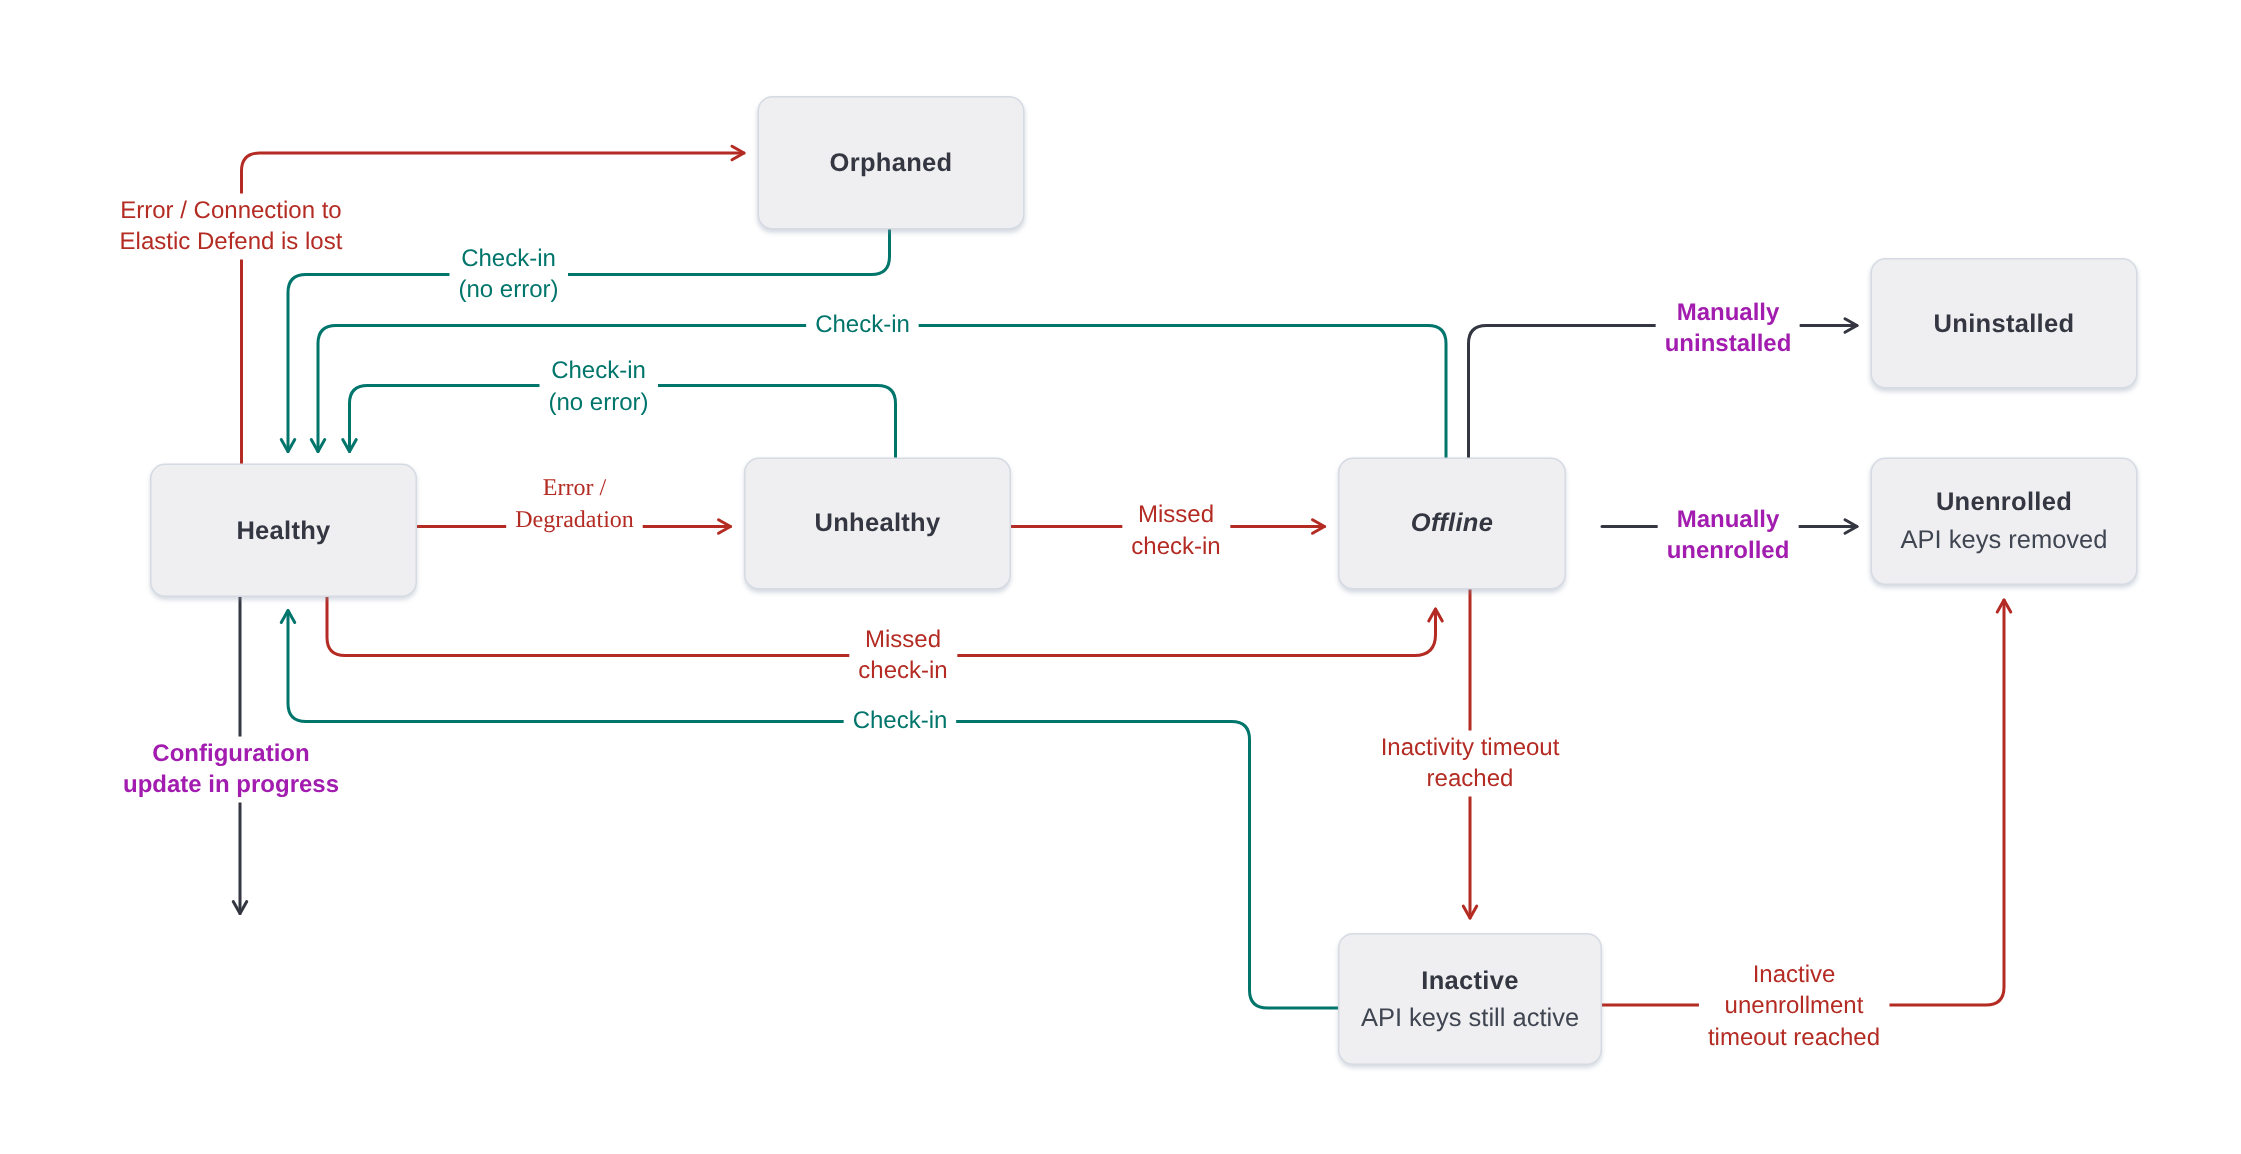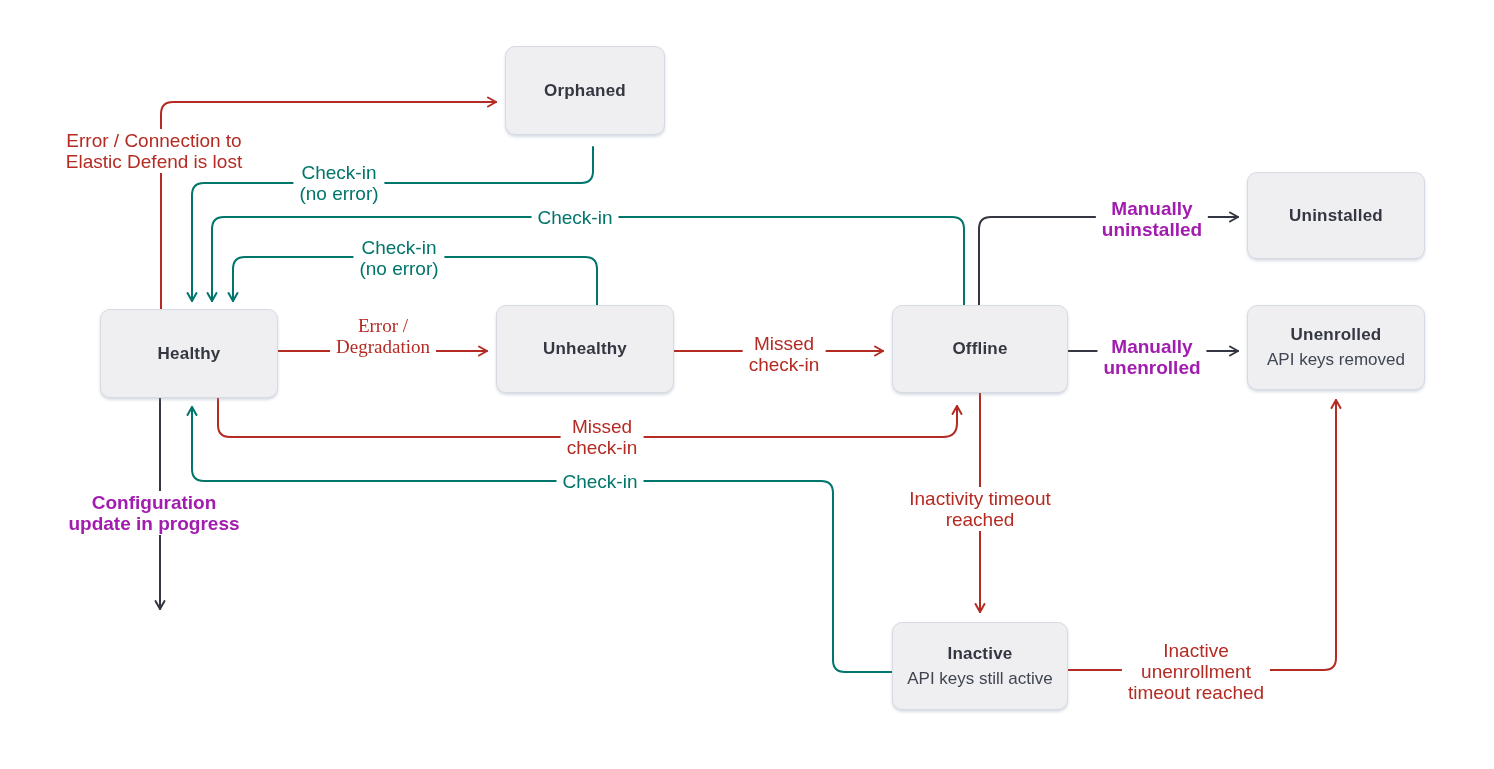--- a/index.html
+++ b/index.html
@@ -19,33 +19,33 @@
   
   .node{position:absolute;z-index:2;background:var(--c-node-fill);
         border:1.5px solid var(--c-node-border);border-radius:10px;
         box-shadow:0 2px 3px rgba(140,152,172,0.35);
         display:flex;flex-direction:column;align-items:center;justify-content:center;
         gap:5px;box-sizing:border-box;}
   .node-title{font-weight:700;font-size:17px;color:var(--c-node-text);letter-spacing:.2px;}
   .node-sub{font-weight:400;font-size:17px;color:#3f4551;}
   .node-sub:empty{display:none;}
 
-  #node-orphaned   {left:505px;top:46px; width:160px;height:89px;}
+  #node-orphaned   {left:505px;top:64px; width:178px;height:89px;}
   #node-uninstalled{left:1247px;top:172px;width:178px;height:87px;}
   #node-healthy    {left:100px;top:309px;width:178px;height:89px;}
   #node-unhealthy  {left:496px;top:305px;width:178px;height:88px;}
-  #node-offline    {left:892px;top:305px;width:176px;height:88px;}
+  #node-offline    {left:892px;top:305px;width:152px;height:88px;font-style:italic;}
   #node-unenrolled {left:1247px;top:305px;width:178px;height:85px;}
   #node-updating   {left:70px; top:620px;width:178px;height:90px;}
   #node-inactive   {left:892px;top:622px;width:176px;height:88px;}
 
   
   .elabel{position:absolute;z-index:3;transform:translate(-50%,-50%);
           background:#ffffff;padding:1px 6px;text-align:center;
-          font-size:19px;line-height:21px;white-space:pre-line;}
+          font-size:16px;line-height:21px;white-space:pre-line;}
   .elabel.red{color:var(--c-red);}
   .elabel.teal{color:var(--c-teal);}
   .elabel.dark{color:#a21caf;font-weight:bold;}
 
   #lbl-healthy_to_orphaned    {left:154px;top:151px;}
   #lbl-orphaned_to_healthy    {left:339px;top:183px;}
   #lbl-offline_to_healthy     {left:575px;top:217px;}
   #lbl-unhealthy_to_healthy   {left:399px;top:258px;}
   #lbl-healthy_to_unhealthy   {left:383px;top:336px;font-family:Liberation Serif, serif;}
   #lbl-unhealthy_to_offline   {left:784px;top:354px;}

